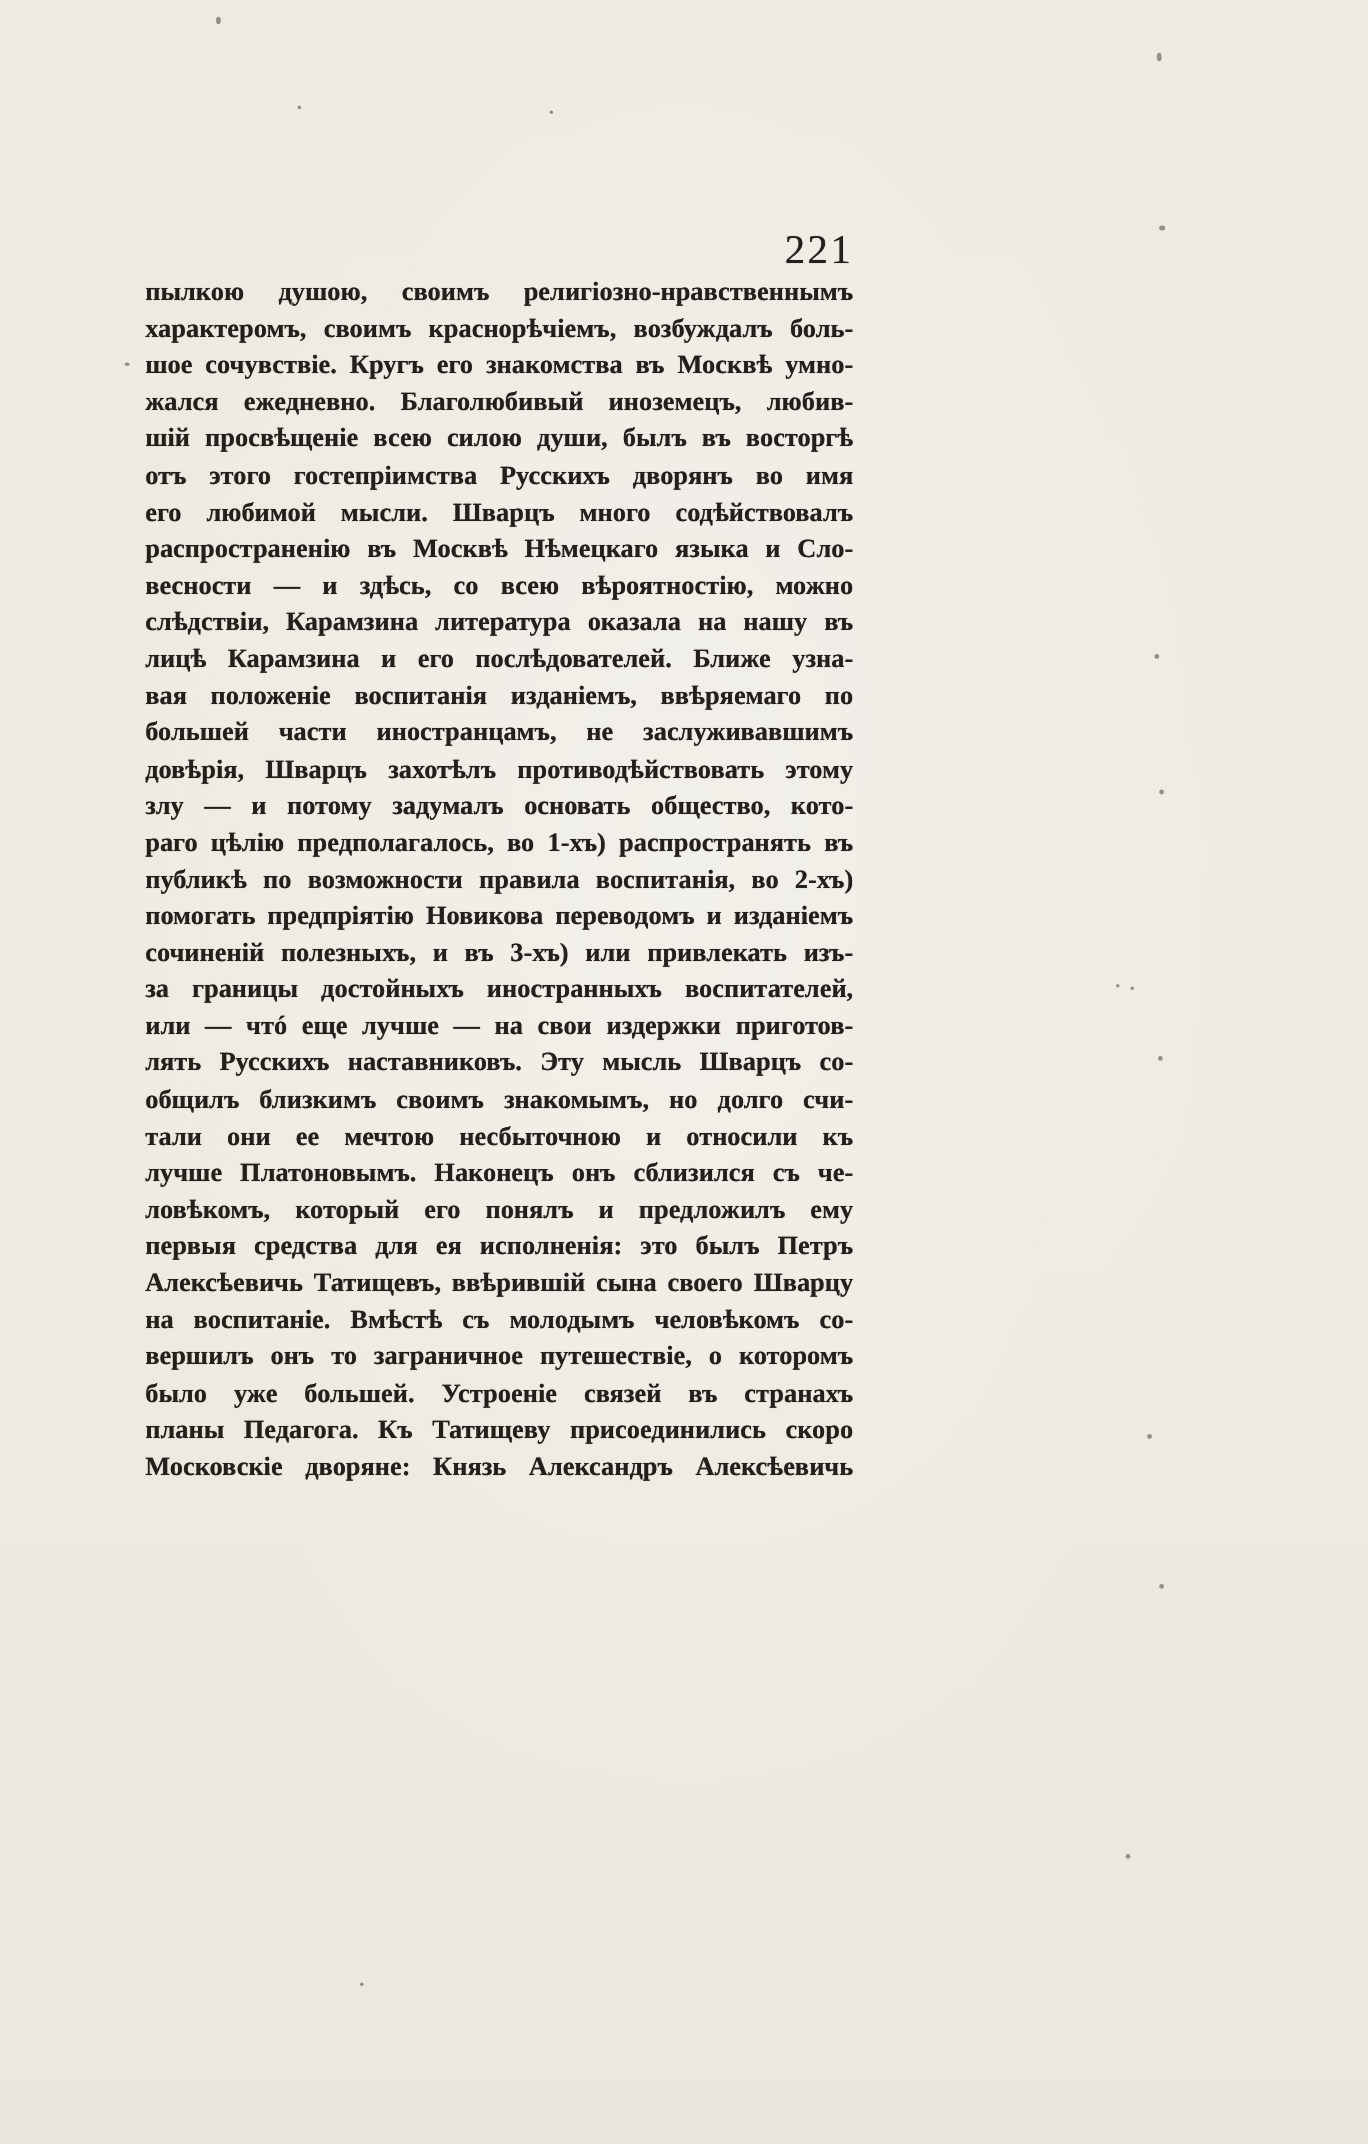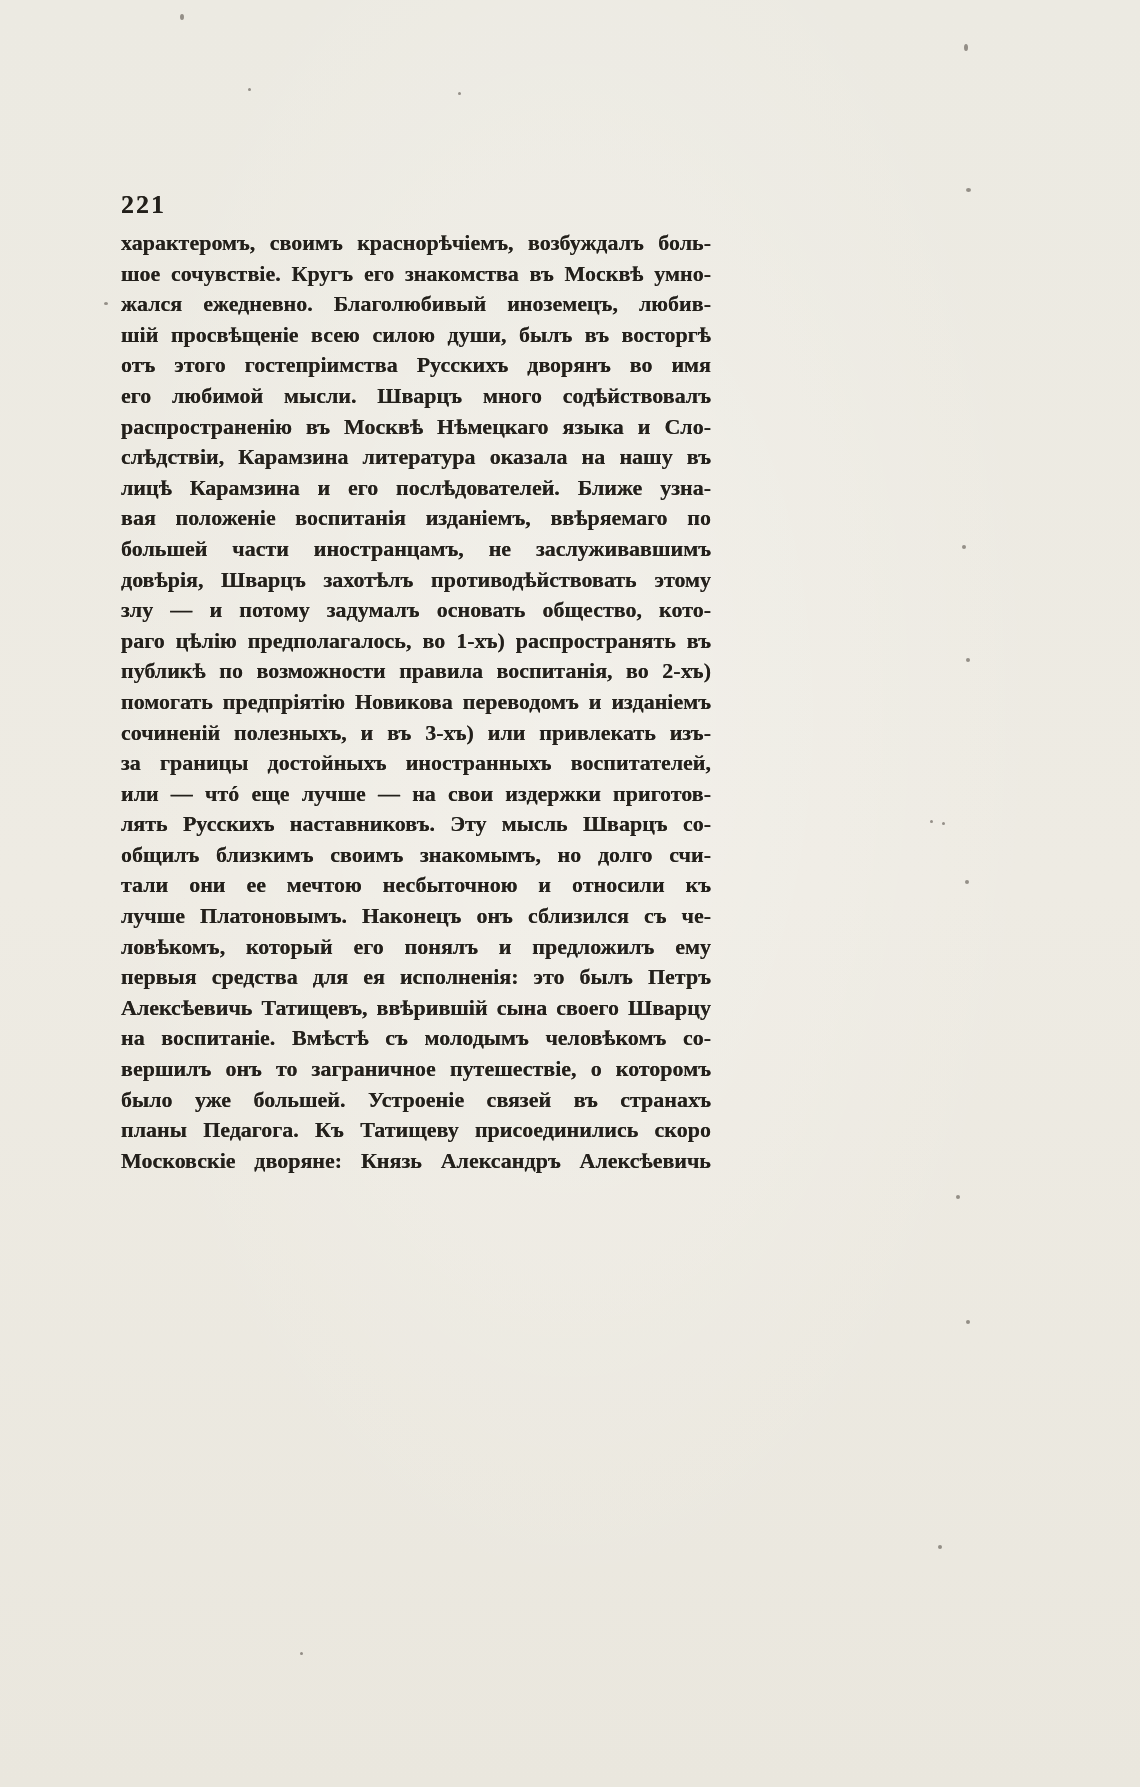--- a/index.html
+++ b/index.html
@@ -19,23 +19,23 @@
     inset: 0;
     background:
       radial-gradient(ellipse at 50% 40%, rgba(255,255,255,0.25) 0%, rgba(0,0,0,0) 60%),
       linear-gradient(180deg, #eceae2 0%, #eeebe3 50%, #eae7de 100%);
   }
   .page-number {
     position: absolute;
     top: 190px;
     left: 121px;
     width: 590px;
-    text-align: left;
-    font-size: 26px;
-    font-weight: 700;
+    text-align: right;
+    font-size: 34px;
+    font-weight: 400;
     letter-spacing: 2px;
     color: #23201b;
     text-shadow: 0 0 0.6px rgba(35,32,27,0.75);
   }
   .text-block {
     position: absolute;
     top: 228px;
     left: 121px;
     width: 590px;
     color: #23201b;
@@ -58,27 +58,29 @@
     opacity: 0.55;
   }
 </style>
 </head>
 <body>
 
 <div class="page">
   <div class="page-number">221</div>
 
   <div class="text-block" id="text-block">
+      <div class="line">пылкою душою, своимъ религіозно-нравственнымъ</div>
       <div class="line">характеромъ, своимъ краснорѣчіемъ, возбуждалъ боль-</div>
       <div class="line">шое сочувствіе. Кругъ его знакомства въ Москвѣ умно-</div>
       <div class="line">жался ежедневно. Благолюбивый иноземецъ, любив-</div>
       <div class="line">шій просвѣщеніе всею силою души, былъ въ восторгѣ</div>
       <div class="line">отъ этого гостепріимства Русскихъ дворянъ во имя</div>
       <div class="line">его любимой мысли. Шварцъ много содѣйствовалъ</div>
       <div class="line">распространенію въ Москвѣ Нѣмецкаго языка и Сло-</div>
+      <div class="line">весности — и здѣсь, со всею вѣроятностію, можно</div>
       <div class="line">слѣдствіи, Карамзина литература оказала на нашу въ</div>
       <div class="line">лицѣ Карамзина и его послѣдователей. Ближе узна-</div>
       <div class="line">вая положеніе воспитанія изданіемъ, ввѣряемаго по</div>
       <div class="line">большей части иностранцамъ, не заслуживавшимъ</div>
       <div class="line">довѣрія, Шварцъ захотѣлъ противодѣйствовать этому</div>
       <div class="line">злу — и потому задумалъ основать общество, кото-</div>
       <div class="line">раго цѣлію предполагалось, во 1-хъ) распространять въ</div>
       <div class="line">публикѣ по возможности правила воспитанія, во 2-хъ)</div>
       <div class="line">помогать предпріятію Новикова переводомъ и изданіемъ</div>
       <div class="line">сочиненій полезныхъ, и въ 3-хъ) или привлекать изъ-</div>

